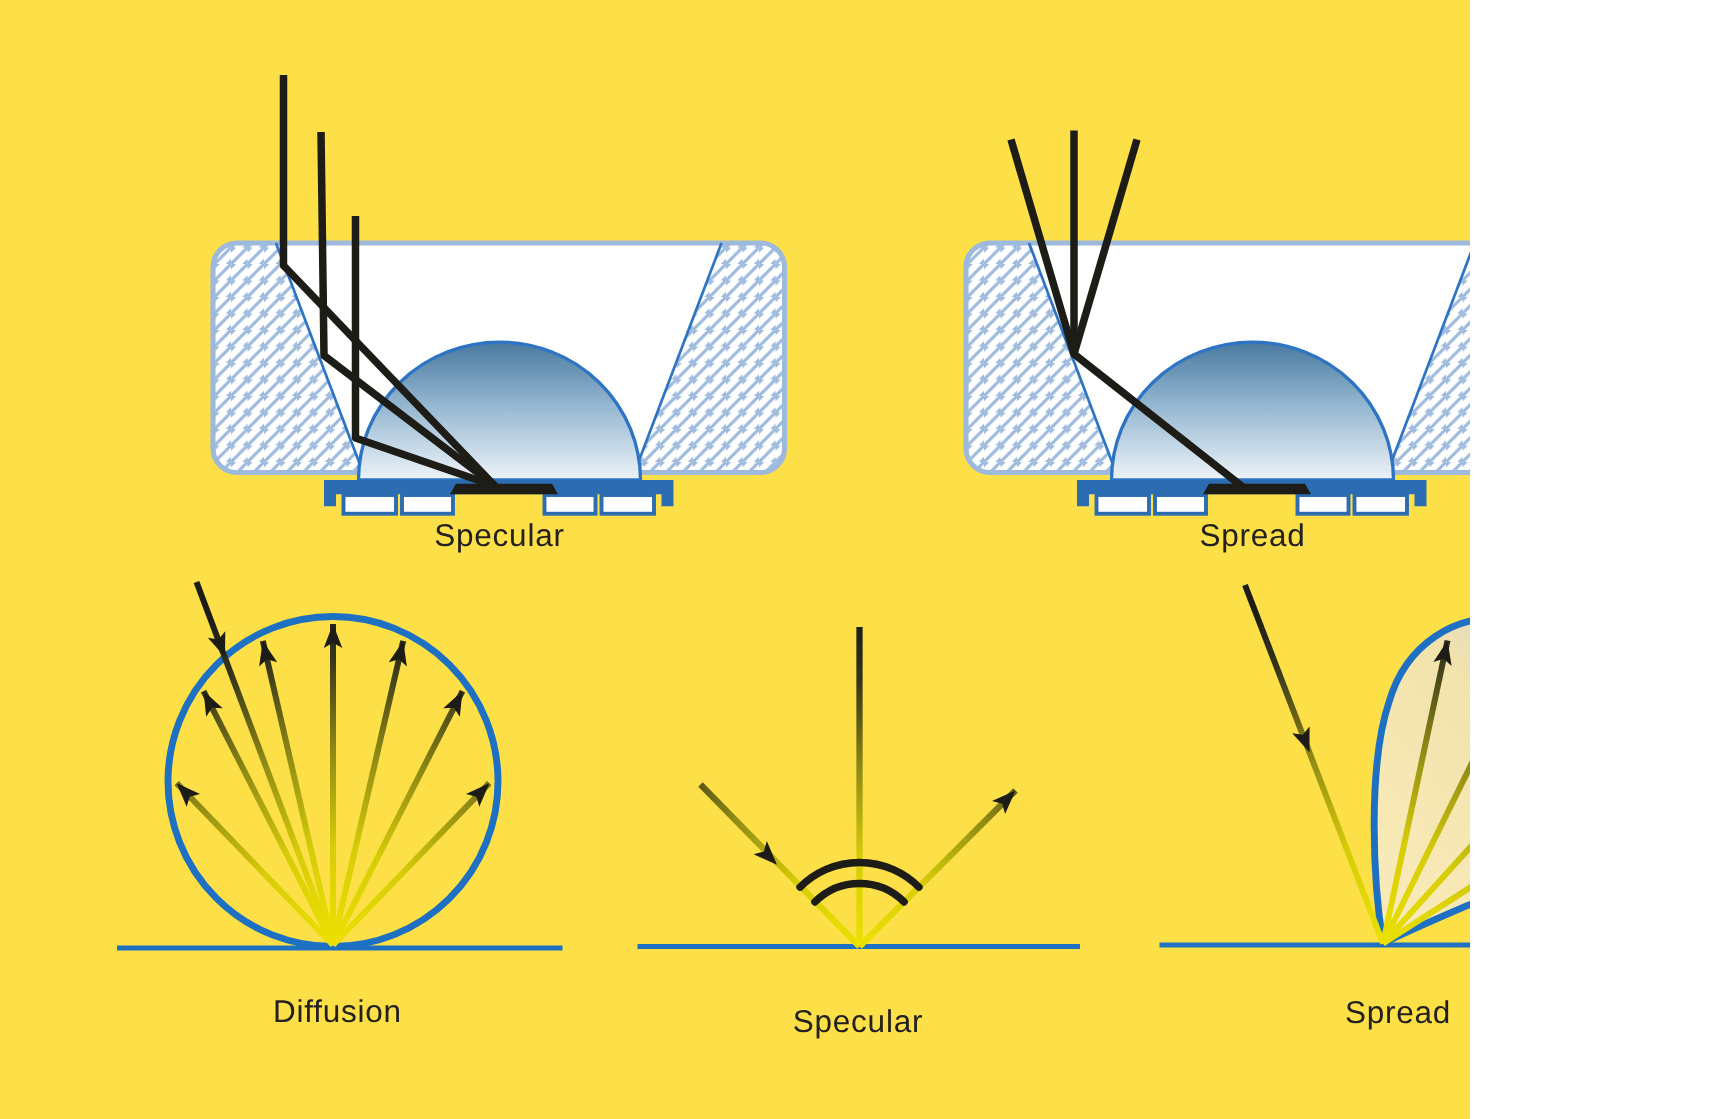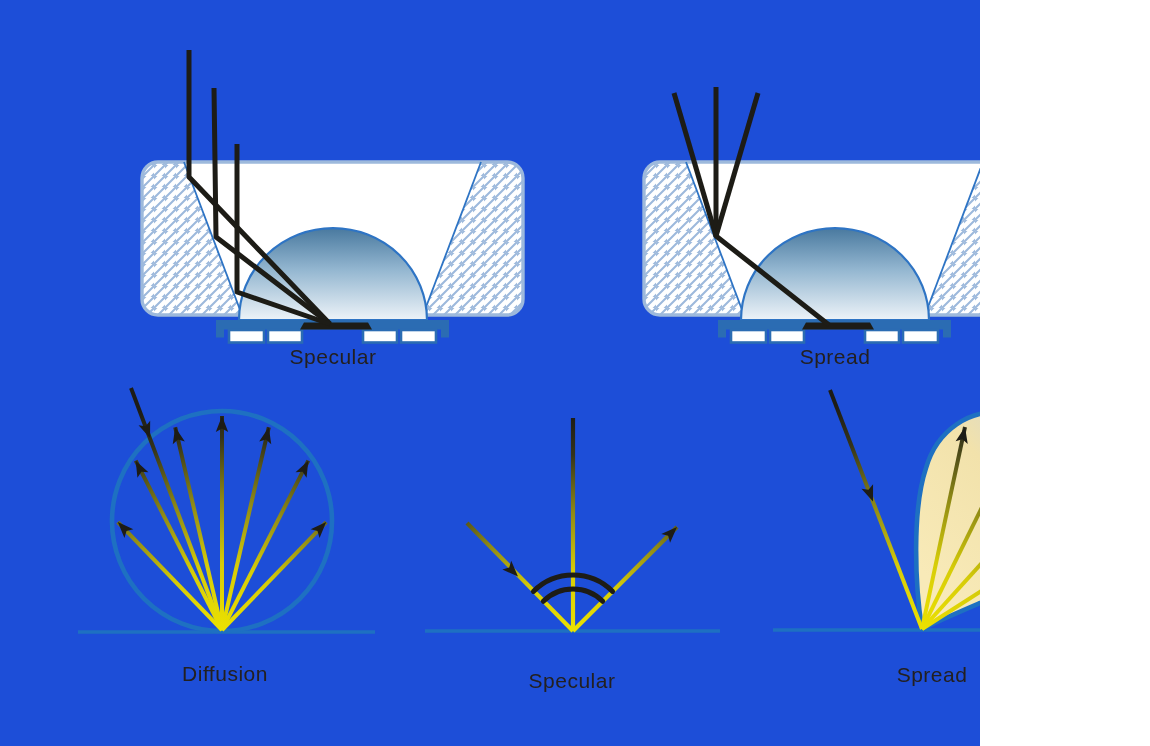--- a/index.html
+++ b/index.html
@@ -1,16 +1,16 @@
 <!DOCTYPE html>
 <html style="--c-light-blue: #9db9dc; --c-med-blue: #2e74c4; --c-diagram-blue: #1e70c2; --c-bar-blue: #2b6cb3; --c-ray-black: #1d1c16; --c-ray-yellow: #ece100; --c-dome-top: #49799f; --c-dome-bottom: #edf3f8; --c-tear-warm: #f8eab8; --c-tear-cool: #cbd4dd; --c-label: #232020; --c-background: #ffffff;"><head>
 <meta charset="utf-8">
 <style>
   html,body{margin:0;padding:0;background:#fff;}
-  .stage{position:relative;width:980px;height:746px;background:#1d4ed8;overflow:hidden;
+  .stage{position:relative;width:980px;height:746px;background:#fde047;overflow:hidden;
          font-family:"Liberation Sans",sans-serif;}
   svg{display:block;}
 
   
   .pkg-outline{fill:#ffffff;stroke:var(--c-light-blue);stroke-width:3.4;}
   .hatch-region{fill:url(#hatch);stroke:none;}
   .hatch-line{stroke:var(--c-light-blue);stroke-width:2.1;}
   .wall{stroke:var(--c-med-blue);stroke-width:1.8;fill:none;}
   .dome{fill:url(#domeGrad);stroke:var(--c-med-blue);stroke-width:2.2;}
   .bar{fill:var(--c-bar-blue);}

